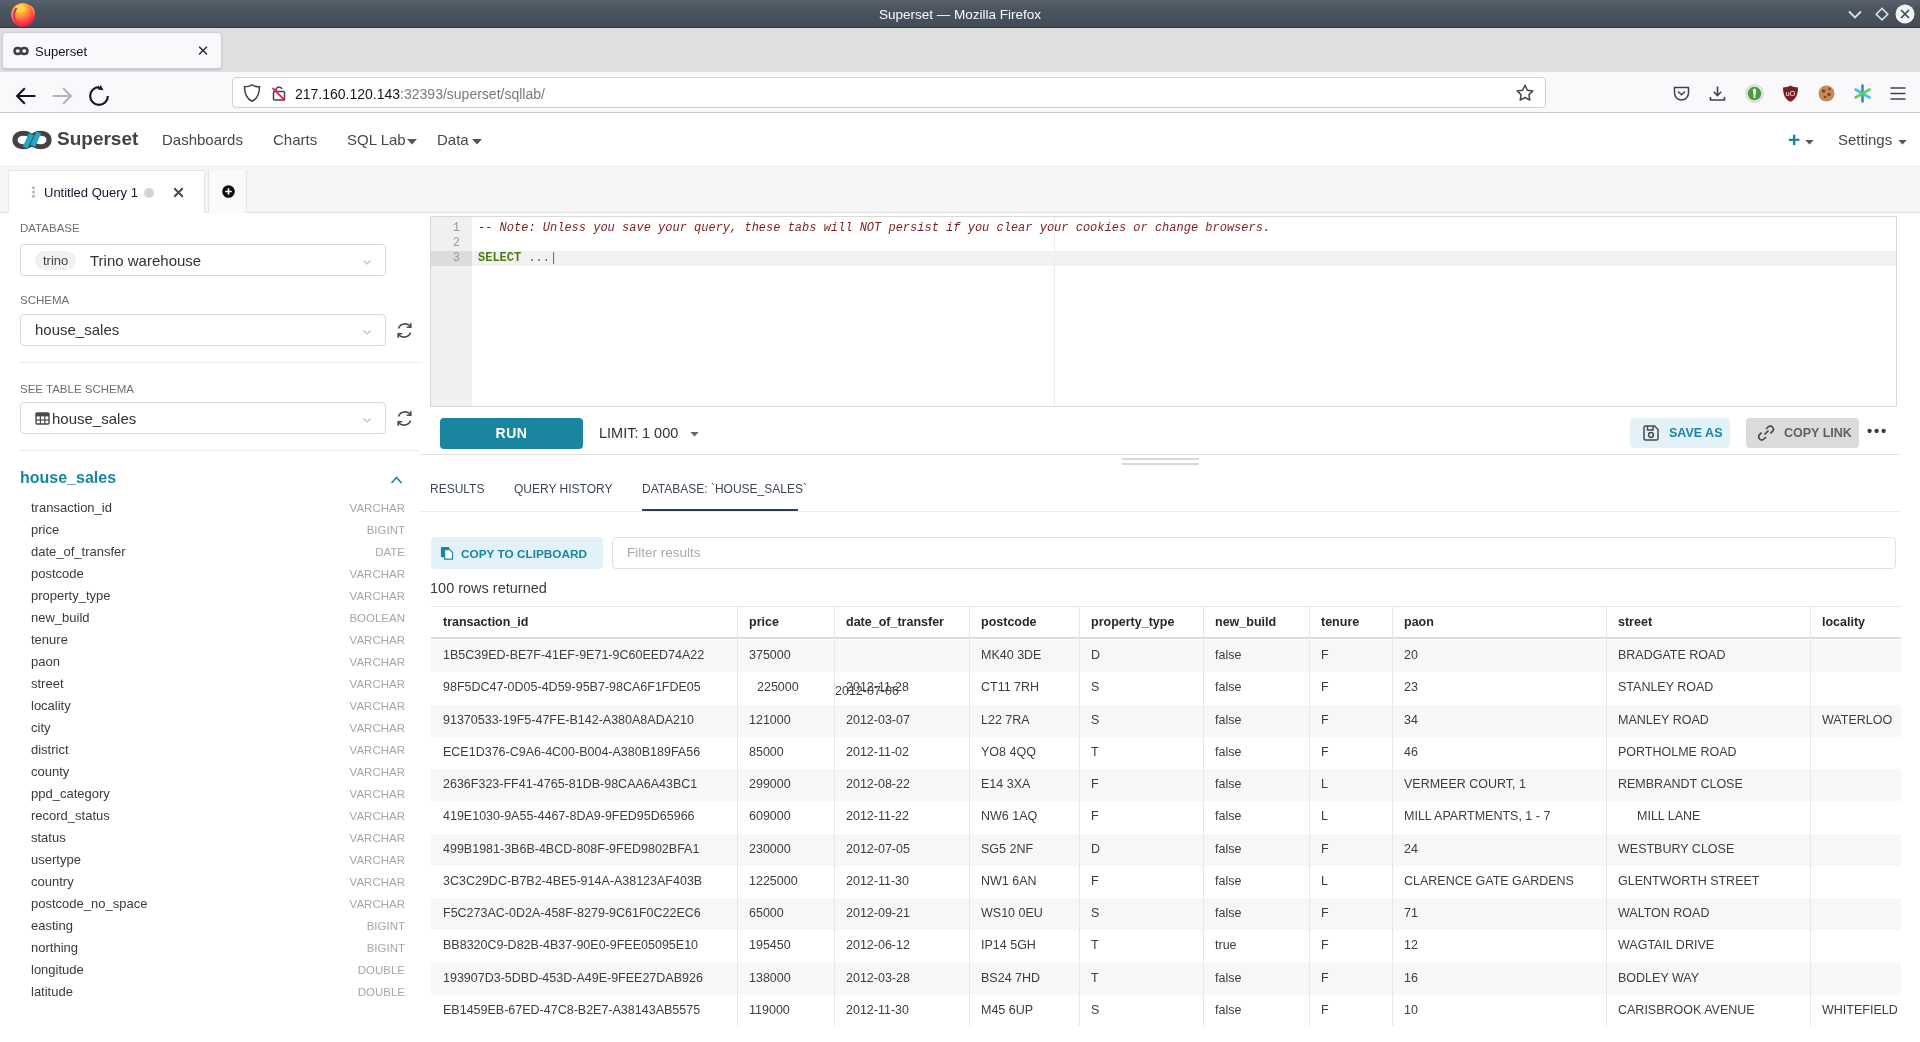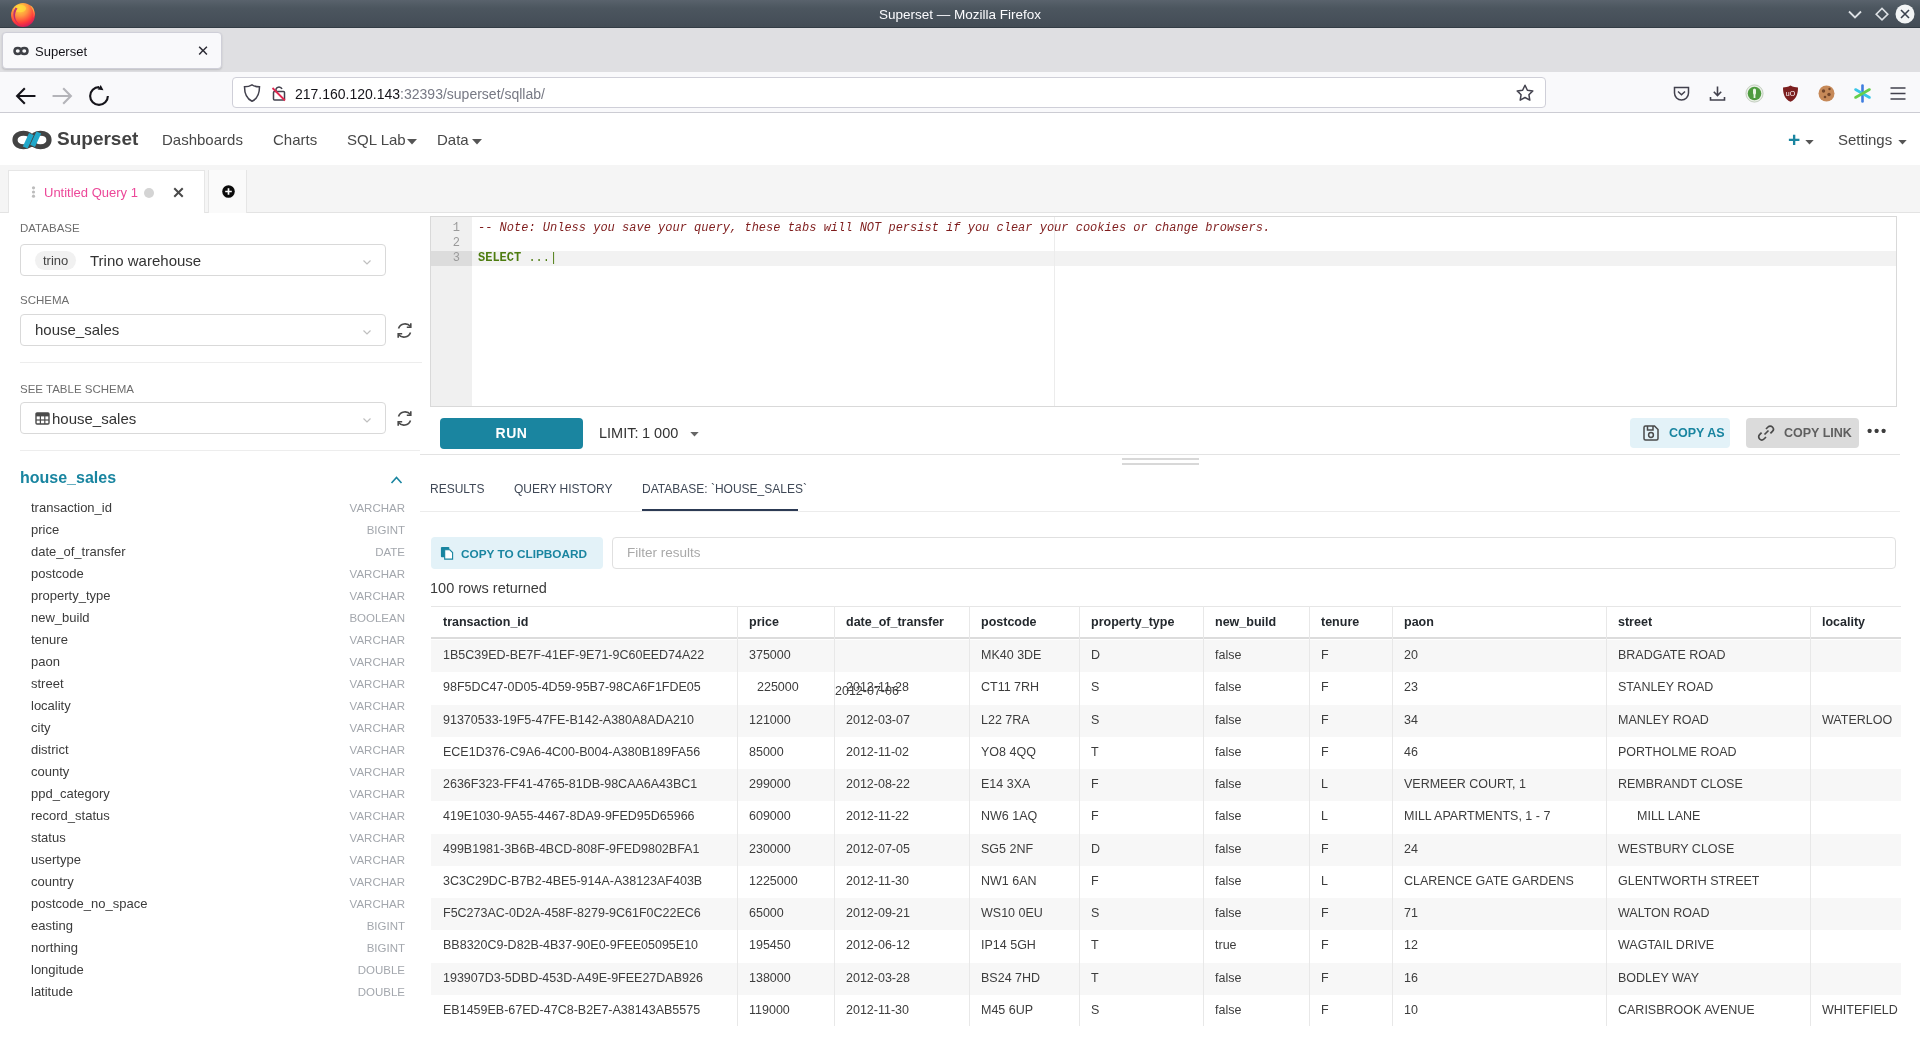--- a/index.html
+++ b/index.html
@@ -220,21 +220,21 @@
         <path d="M0 0 L5 5.5 L10 0 Z" fill="#555"></path>
       </svg>
   </div>
   <div class="abs" id="qstrip">
     <div id="qtab">
       <svg style="position:absolute;left:22px;top:15px;" width="5" height="12" viewBox="0 0 5 12">
           <circle cx="2.5" cy="1.8" r="1.6" fill="#bcbcbc"></circle>
           <circle cx="2.5" cy="6" r="1.6" fill="#bcbcbc"></circle>
           <circle cx="2.5" cy="10.2" r="1.6" fill="#bcbcbc"></circle>
         </svg>
-      <span style="position:absolute;left:35px;top:14px;font-size:13px;color:#ec4899;">Untitled Query 1</span>
+      <span style="position:absolute;left:35px;top:14px;font-size:13px;color:#0f172a;">Untitled Query 1</span>
       <span style="position:absolute;left:135px;top:17px;width:10px;height:10px;border-radius:50%;background:#d4d4d4;"></span>
       <svg style="position:absolute;left:164px;top:16px;" width="11" height="11" viewBox="0 0 13 13">
           <path d="M1.5 1.5 L11.5 11.5 M11.5 1.5 L1.5 11.5" stroke="#4a4a4a" stroke-width="2.4"></path>
         </svg>
     </div>
     <div id="qplus">
       <svg style="position:absolute;left:13px;top:15px;" width="13" height="13" viewBox="0 0 17 17">
           <circle cx="8.5" cy="8.5" r="8.2" fill="#0b0b0b"></circle>
           <path d="M8.5 4.2 L8.5 12.8 M4.2 8.5 L12.8 8.5" stroke="#fff" stroke-width="2.2"></path>
         </svg>
@@ -329,21 +329,21 @@
     <span style="position:absolute;left:222px;top:17px;font-size:14.5px;color:#333;">1 000</span>
     <svg style="position:absolute;left:270px;top:24px;" width="9" height="5" viewBox="0 0 10 6">
         <path d="M0 0 L5 5.5 L10 0 Z" fill="#666"></path>
       </svg>
     <div id="saveas">
       <svg style="position:absolute;left:12px;top:6px;" width="18" height="18" viewBox="0 0 18 18" fill="none" stroke="#4a4a4a" stroke-width="1.5">
           <path d="M2 3.5 A1.5 1.5 0 0 1 3.5 2 L12.5 2 L16 5.5 L16 14.5 A1.5 1.5 0 0 1 14.5 16 L3.5 16 A1.5 1.5 0 0 1 2 14.5 Z"></path>
           <path d="M5.5 2 L5.5 6 L11 6 L11 2"></path>
           <circle cx="9" cy="11" r="2.4"></circle>
         </svg>
-      <span style="position:absolute;left:39px;top:8px;font-size:12.5px;font-weight:bold;color:#1985a0;">COPY AS</span>
+      <span style="position:absolute;left:39px;top:8px;font-size:12.5px;font-weight:bold;color:#1985a0;">SAVE AS</span>
     </div>
     <div id="copylink">
       <svg style="position:absolute;left:11px;top:6px;" width="18" height="18" viewBox="0 0 18 18" fill="none" stroke="#4a4a4a" stroke-width="1.7">
           <path d="M7.5 10.5 L 11.5 6.5"></path>
           <path d="M9 5 L11 3 A 3.1 3.1 0 0 1 15.4 7.4 L13.4 9.4"></path>
           <path d="M9 13 L7 15 A 3.1 3.1 0 0 1 2.6 10.6 L4.6 8.6"></path>
         </svg>
       <span style="position:absolute;left:38px;top:8px;font-size:12.5px;font-weight:bold;color:#5f5f5f;">COPY LINK</span>
     </div>
     <span style="position:absolute;left:1447px;top:14px;font-size:15px;font-weight:bold;color:#3d3d3d;letter-spacing:1.8px;">•••</span>

